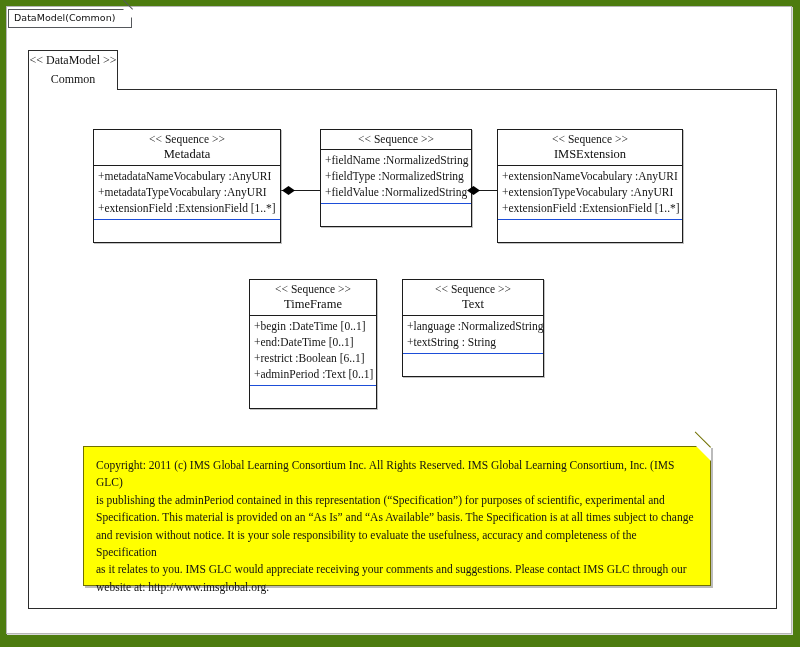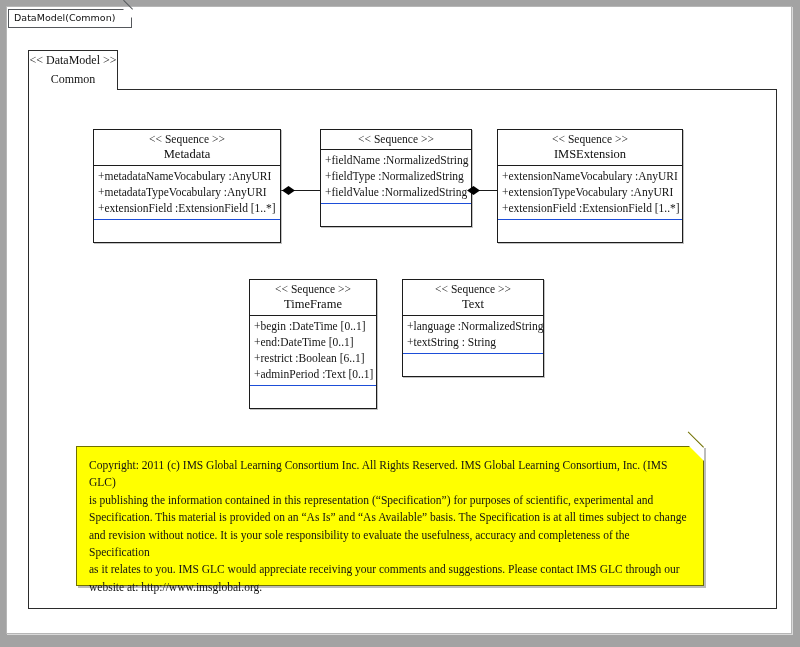--- a/index.html
+++ b/index.html
@@ -13,21 +13,21 @@
     font-family: "Liberation Serif", "DejaVu Serif", serif;
     position: relative;
     overflow: hidden;
   }
 
   
   #canvas {
     position: absolute;
     left: 0; top: 0;
     width: 800px; height: 647px;
-    background: #a3a3a3;
+    background: #4d7c0f;
   }
   .outer-frame {
     position: absolute;
     left: 6px; top: 6px;
     width: 784px; height: 626px;
     border: 1px solid #b6b6b6;
     background: #ffffff;
     box-shadow: 1px 1px 0 #d9d9d9;
   }
   .frame-tab {
@@ -145,21 +145,21 @@
     position: absolute;
     width: 13px; height: 9px;
     background: #000000;
     z-index: 5;
     clip-path: polygon(0% 50%, 50% 0%, 100% 50%, 50% 100%);
   }
 
   
   .note {
     position: absolute;
-    left: 76px; top: 446px;
+    left: 83px; top: 446px;
     width: 628px; height: 140px;
     background: #ffff00;
     border: 1px solid #707000;
     box-sizing: border-box;
     box-shadow: 2px 2px 0 rgba(120,120,120,0.5);
     z-index: 3;
   }
   .note-fold {
     position: absolute;
     right: -1px; top: -1px;
@@ -272,21 +272,21 @@
       <div class="uml-attr">+textString : String</div>
     </div>
     <div class="uml-ops"></div>
   </div>
 
   <div class="note">
     <span class="note-fold"></span>
     <span class="note-fold-line"></span>
     <div class="note-text">
       <p>Copyright: 2011 (c) IMS Global Learning Consortium Inc.  All Rights Reserved.  IMS Global Learning Consortium, Inc. (IMS GLC)</p>
-      <p>is publishing the information contained in this representation (“Specification”) for purposes of scientific, experimental and</p>
+      <p>is publishing the adminPeriod contained in this representation (“Specification”) for purposes of scientific, experimental and</p>
       <p>Specification.  This material is provided on an “As Is” and “As Available” basis.  The Specification is at all times subject to change</p>
       <p>and revision without notice.  It is your sole responsibility to evaluate the usefulness, accuracy and completeness of the Specification</p>
       <p>as it relates to you.  IMS GLC would appreciate receiving your comments and suggestions.  Please contact IMS GLC through our</p>
       <p>website at: http://www.imsglobal.org.</p>
     </div>
   </div>
 
 </div>
 
 </body></html>

